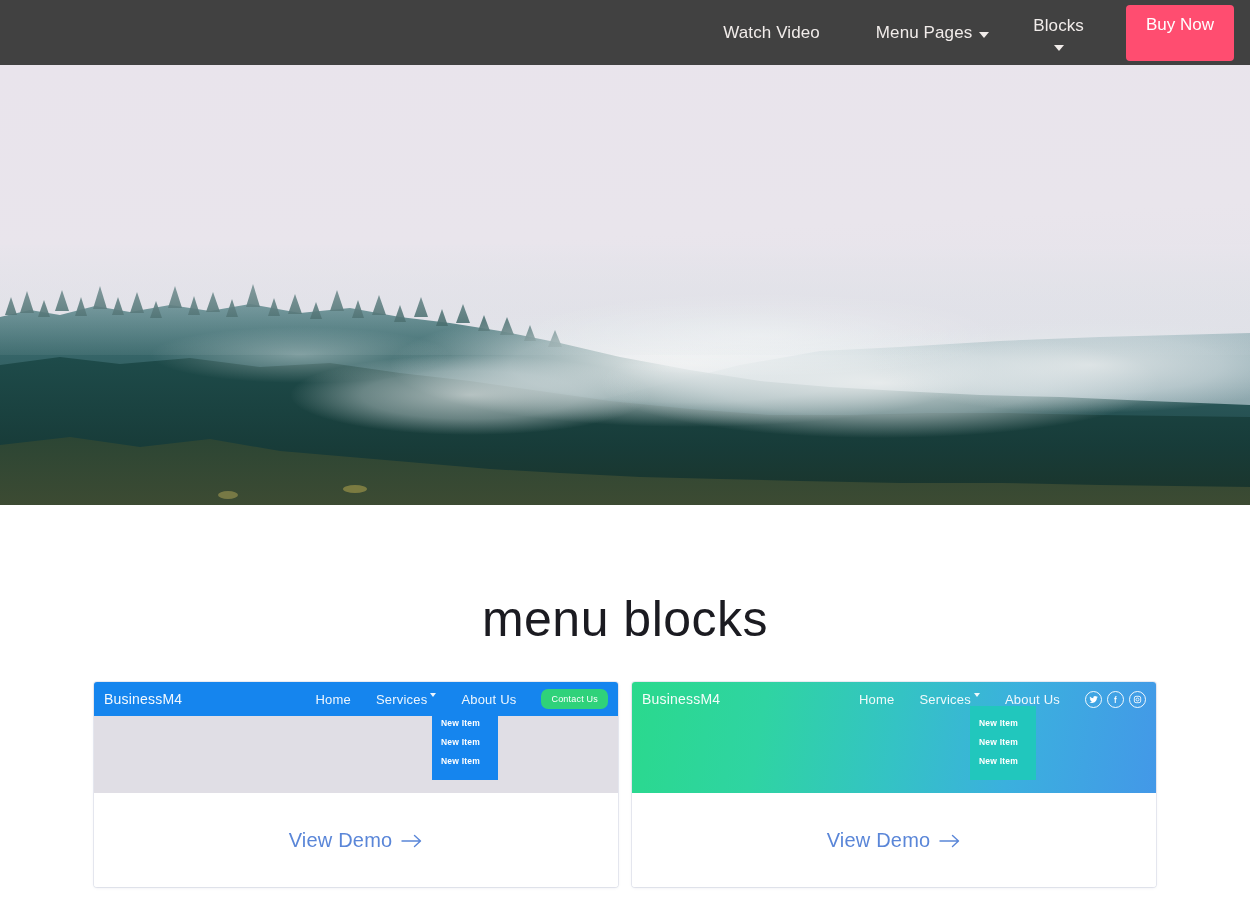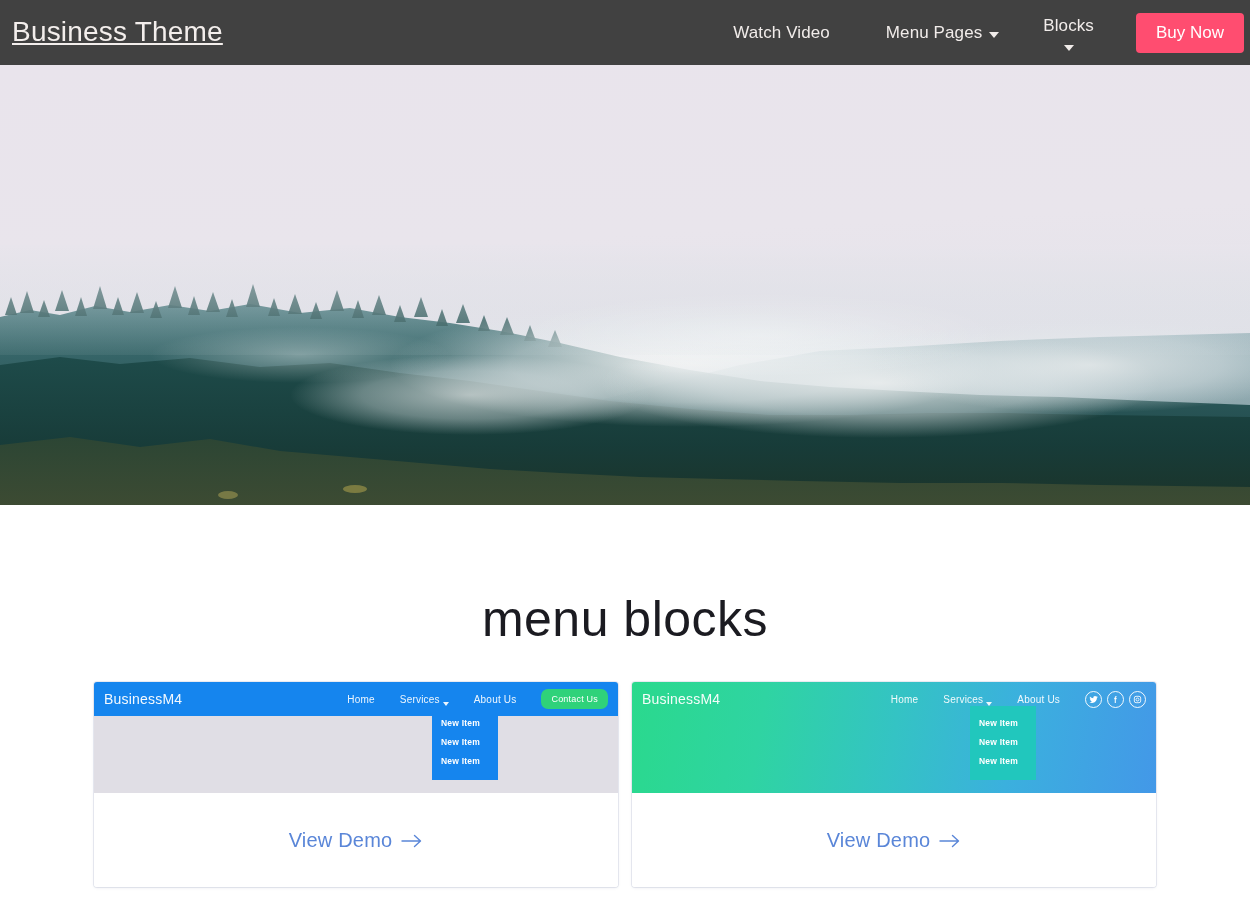--- a/index.html
+++ b/index.html
@@ -65,22 +65,22 @@
     border-top: 6px solid #f1ecea;
     position: relative;
     top: 2px;
   }
   .buy-now {
     background: #ff4d70;
     color: #ffffff;
     font-size: 17px;
     border: none;
     border-radius: 4px;
-    padding: 9px 20px 10px 20px;
-    margin-right: 6px;
+    padding: 9px 20px 26px 20px;
+    margin-right: 16px;
     cursor: pointer;
     font-family: inherit;
     white-space: nowrap;
     line-height: 21px;
   }
 
   
   .hero {
     position: absolute;
     top: 65px; left: 0;
@@ -161,26 +161,26 @@
     position: absolute;
     right: 10px;
     top: 0;
     height: 34px;
     display: flex;
     align-items: center;
     gap: 25px;
   }
   .mini-link {
     color: #ffffff;
-    font-size: 10px;
+    font-size: 13px;
     letter-spacing: 0.2px;
     opacity: 0.92;
     white-space: nowrap;
     display: flex;
-    align-items: flex-end;
+    align-items: flex-start;
     gap: 3px;
   }
   .mini-caret {
     width: 0; height: 0;
     border-left: 3px solid transparent;
     border-right: 3px solid transparent;
     border-top: 4px solid #ffffff;
     display: inline-block;
     position: relative;
     top: 1px;
@@ -239,21 +239,20 @@
     gap: 9px;
     letter-spacing: 0.2px;
     font-weight: 400;
   }
   .arrow-r { display: inline-block; position: relative; top: 1px; }
 </style>
 </head>
 <body>
 
 <div class="navbar">
-  <a class="brand" href="#">Business Theme</a>
 
   <div class="nav-links">
     <a class="nav-link nl-watch" href="#">
       <span>Watch Video</span>
     </a>
     <a class="nav-link nl-demo" href="#">
       <span>Menu Pages</span>
       <span class="caret"></span>
     </a>
     <a class="nav-link nl-blocks" href="#">

